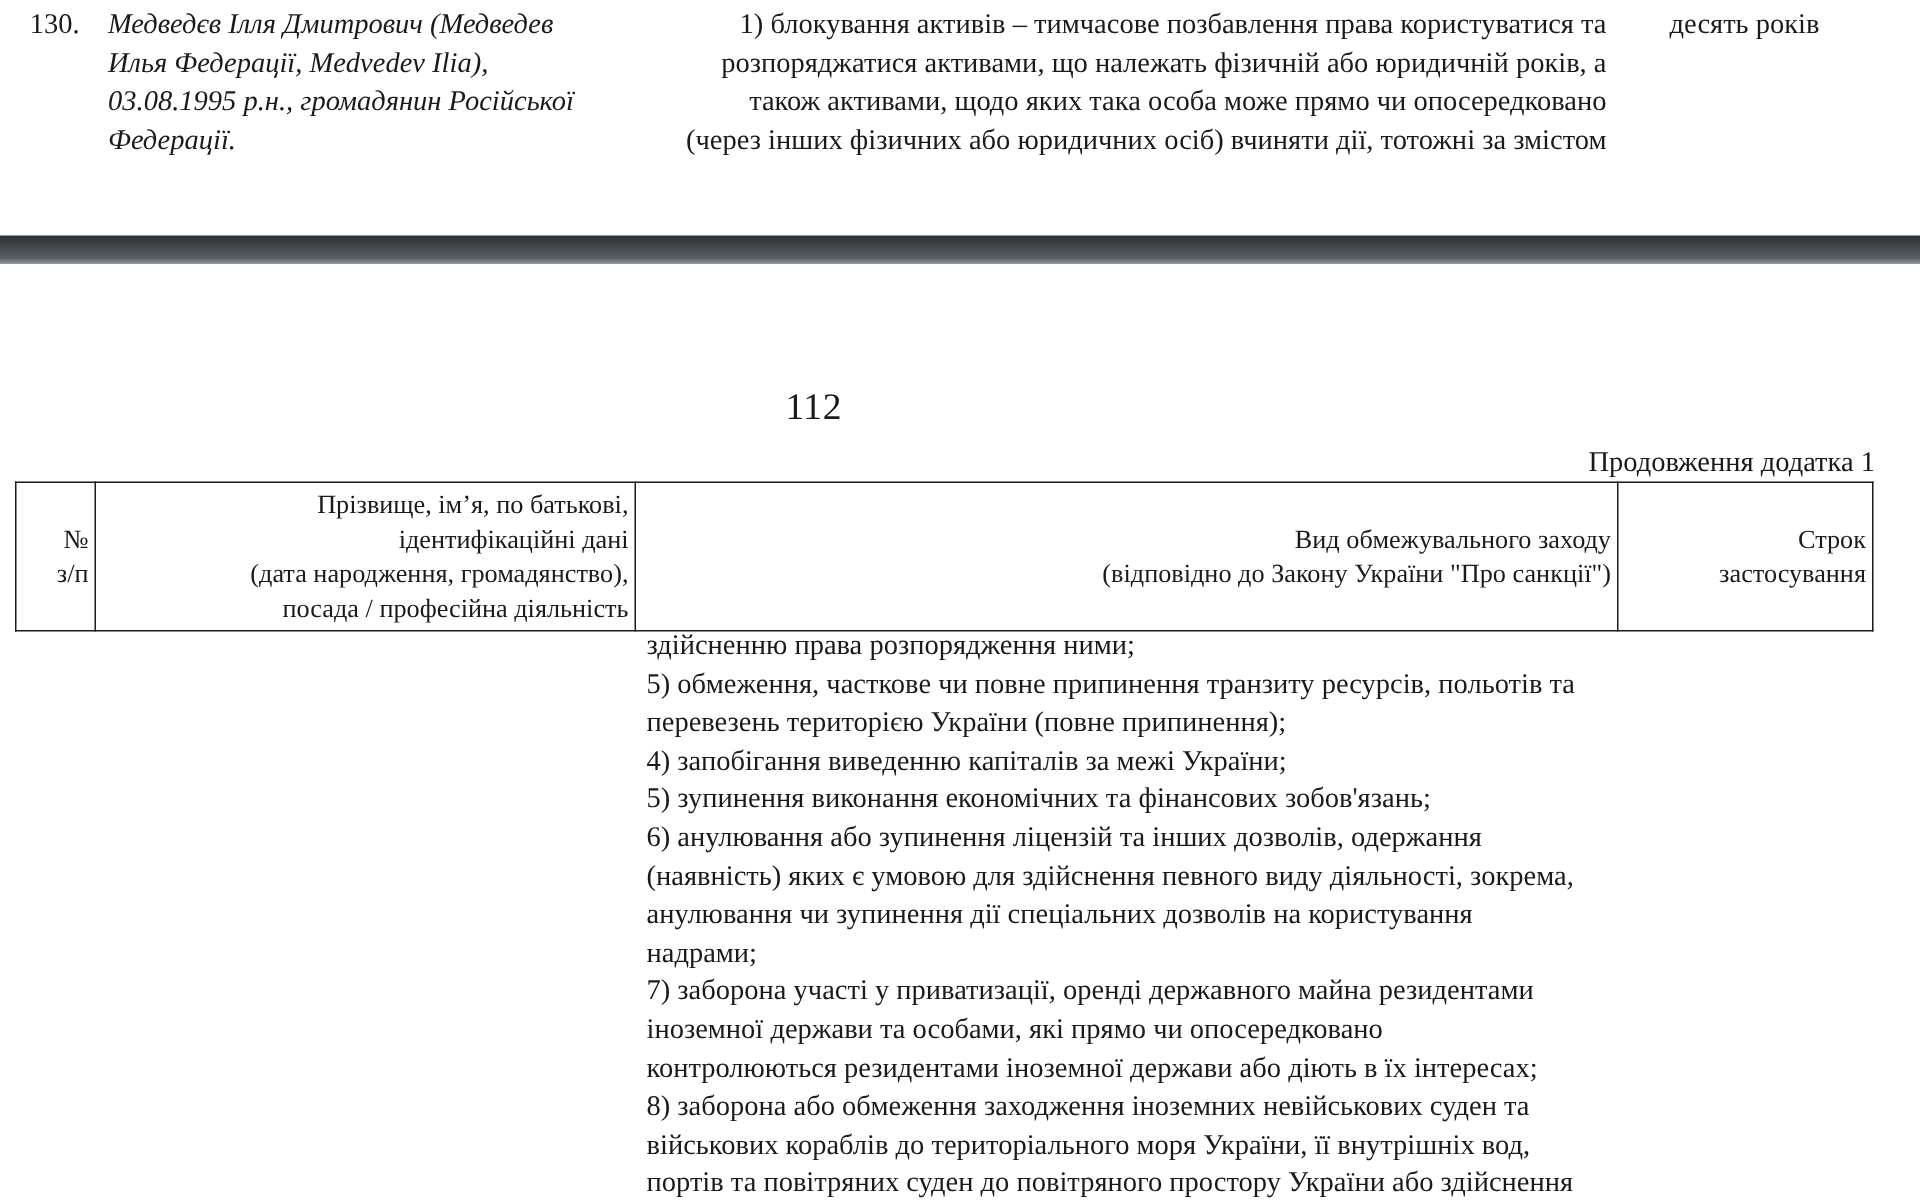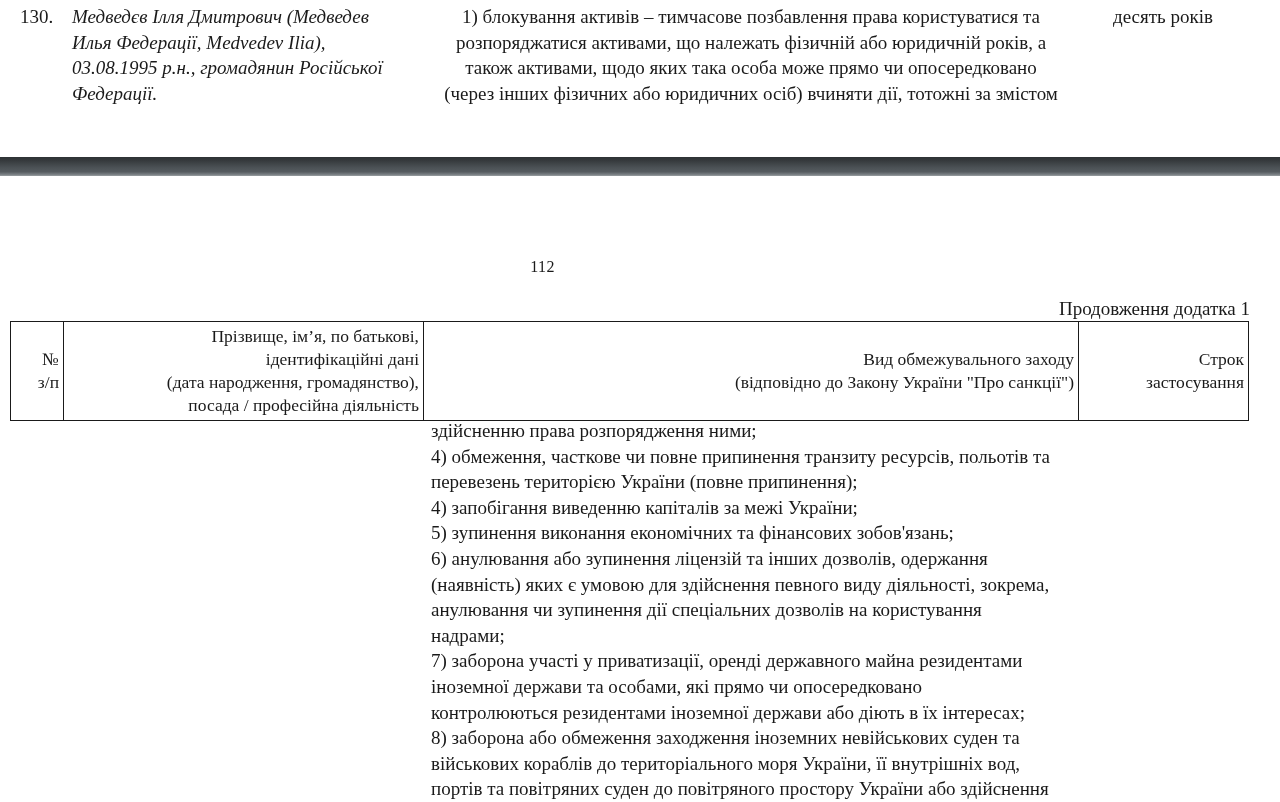--- a/index.html
+++ b/index.html
@@ -63,21 +63,21 @@
     font-style: italic;
   }
 
   .cell-measure-prev {
     position: absolute;
     left: 431px;
     top: 4px;
     width: 640px;
     font-size: 19px;
     line-height: 25.5px;
-    text-align: center;
+    text-align: right;
   }
 
   .cell-term-prev {
     position: absolute;
     left: 1080px;
     top: 4px;
     width: 166px;
     text-align: center;
     font-size: 19px;
     line-height: 25.5px;
@@ -110,21 +110,21 @@
     height: 626px;
     background: #ffffff;
   }
 
   .page-number {
     position: absolute;
     top: 82px;
     left: 0;
     width: 1085px;
     text-align: center;
-    font-size: 16px;
+    font-size: 25px;
     letter-spacing: 0.4px;
   }
 
   .continuation {
     position: absolute;
     top: 110px;
     right: 30px;
     font-size: 19px;
     white-space: nowrap;
     margin-top: 12px;
@@ -247,21 +247,21 @@
             <span class="line">застосування</span>
           </th>
 
         </tr>
       </thead>
     </table>
 
     <div class="body-wrap">
       <div class="body-measure">
         <span class="line">здійсненню права розпорядження ними;</span>
-        <span class="line">4) обмеження, часткове чи повне припинення транзиту ресурсів, польотів та</span>
+        <span class="line">5) обмеження, часткове чи повне припинення транзиту ресурсів, польотів та</span>
         <span class="line">перевезень територією України (повне припинення);</span>
         <span class="line">4) запобігання виведенню капіталів за межі України;</span>
         <span class="line">5) зупинення виконання економічних та фінансових зобов'язань;</span>
         <span class="line">6) анулювання або зупинення ліцензій та інших дозволів, одержання</span>
         <span class="line">(наявність) яких є умовою для здійснення певного виду діяльності, зокрема,</span>
         <span class="line">анулювання чи зупинення дії спеціальних дозволів на користування</span>
         <span class="line">надрами;</span>
         <span class="line">7) заборона участі у приватизації, оренді державного майна резидентами</span>
         <span class="line">іноземної держави та особами, які прямо чи опосередковано</span>
         <span class="line">контролюються резидентами іноземної держави або діють в їх інтересах;</span>

